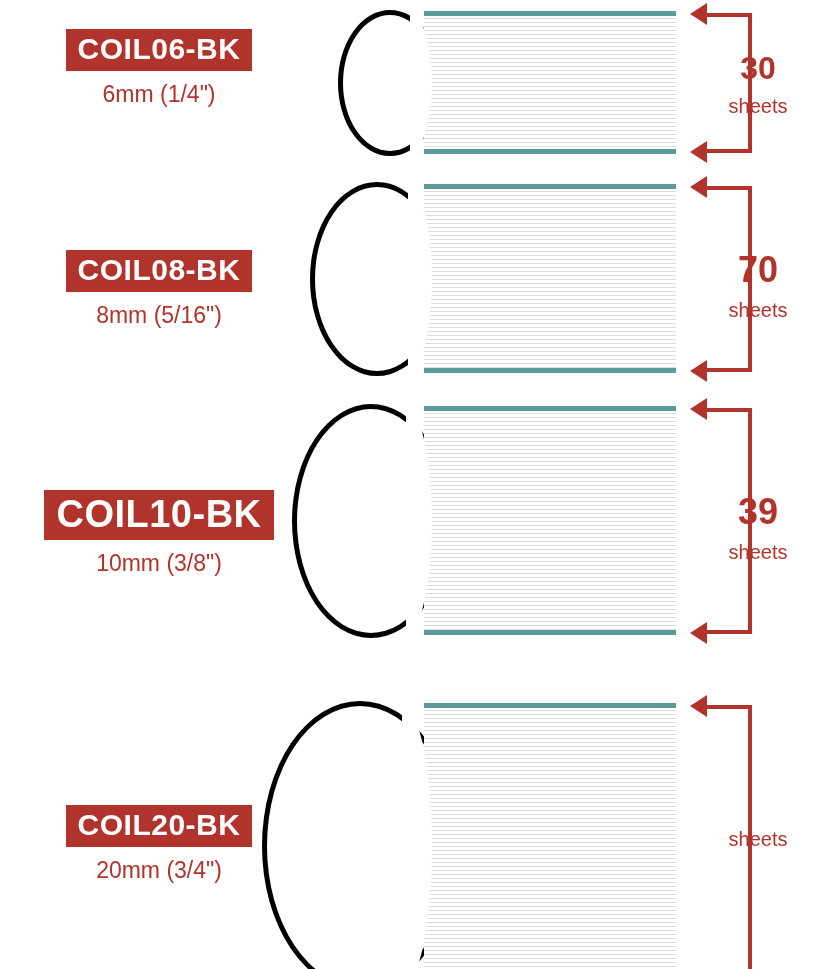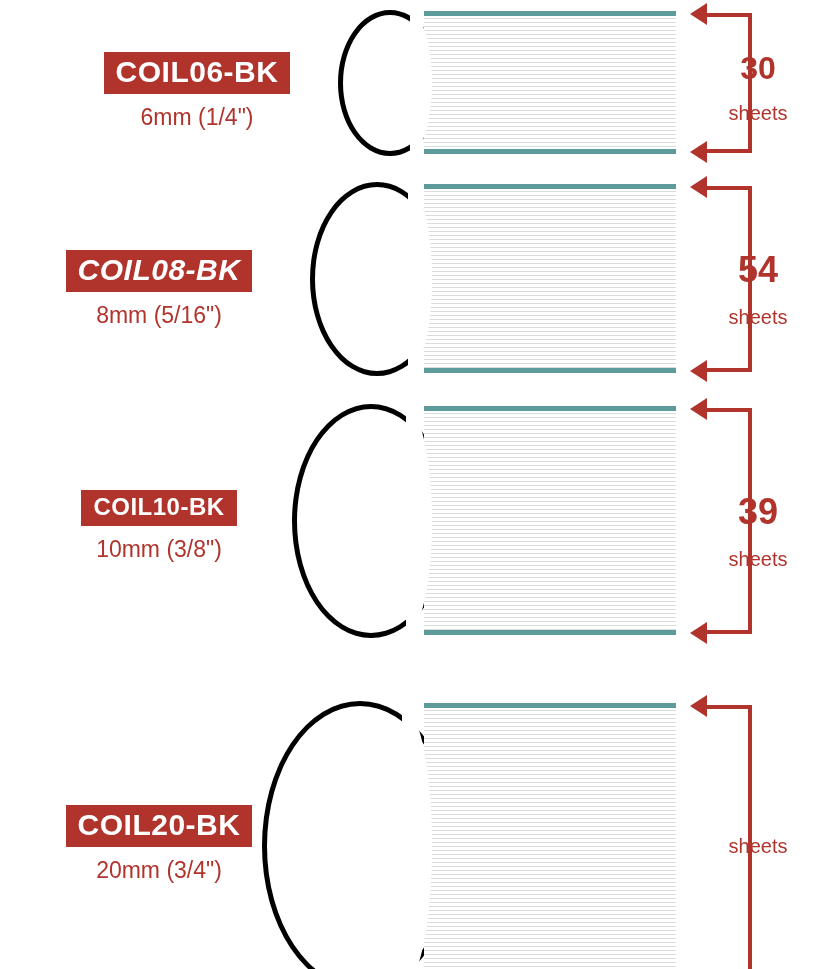--- a/index.html
+++ b/index.html
@@ -109,31 +109,31 @@
     color: #b0342c;
   }
   .count .num {
     display: block;
     font-weight: bold;
     line-height: 1;
   }
   .count .unit {
     display: block;
     line-height: 1;
-    margin-top: 19px;
+    margin-top: 12px;
   }
 </style>
 </head>
 <body>
 
 <div class="chart">
 
   <div class="row" style="top:0px;height:170px;">
 
-    <div class="labels" style="top:52px;padding-left:38px;">
+    <div class="labels" style="top:29px;">
       <div class="sku-badge" style="font-size:30px;">COIL06-BK</div>
       <div class="size-text" style="font-size:23px;">6mm (1/4")</div>
     </div>
 
     <div class="ring" style="left:338px;top:10px;width:104px;height:146px;"></div>
     <div class="ring-mask" style="left:424px;top:14px;width:40px;height:138px;"></div>
 
     <div class="stack" style="left:424px;top:13px;width:252px;height:140px;"></div>
     <div class="stack-curve" style="left:410px;top:13px;width:22px;height:140px;"></div>
     <div class="stack-edge" style="left:424px;top:11px;width:252px;"></div>
@@ -145,46 +145,46 @@
 
     <div class="count" style="top:52px;">
       <span class="num" style="font-size:32px;">30</span>
       <span class="unit" style="font-size:20px;">sheets</span>
     </div>
   </div>
 
   <div class="row" style="top:170px;height:220px;">
 
     <div class="labels" style="top:80px;">
-      <div class="sku-badge" style="font-size:30px;font-style:italic;">COIL08-BK</div>
+      <div class="sku-badge" style="font-size:30px;">COIL08-BK</div>
       <div class="size-text" style="font-size:23px;">8mm (5/16")</div>
     </div>
 
     <div class="ring" style="left:310px;top:12px;width:134px;height:194px;"></div>
     <div class="ring-mask" style="left:424px;top:16px;width:40px;height:186px;"></div>
 
     <div class="stack" style="left:424px;top:16px;width:252px;height:186px;"></div>
     <div class="stack-curve" style="left:408px;top:16px;width:24px;height:186px;"></div>
     <div class="stack-edge" style="left:424px;top:14px;width:252px;"></div>
     <div class="stack-edge" style="left:424px;top:198px;width:252px;"></div>
 
     <div class="bracket" style="left:696px;top:16px;height:186px;"></div>
     <div class="arrow" style="left:690px;top:6px;"></div>
     <div class="arrow" style="left:690px;top:190px;"></div>
 
     <div class="count" style="top:82px;">
-      <span class="num" style="font-size:36px;">54</span>
+      <span class="num" style="font-size:36px;">70</span>
       <span class="unit" style="font-size:20px;">sheets</span>
     </div>
   </div>
 
   <div class="row" style="top:390px;height:265px;">
 
     <div class="labels" style="top:100px;">
-      <div class="sku-badge" style="font-size:24px;">COIL10-BK</div>
+      <div class="sku-badge" style="font-size:38px;">COIL10-BK</div>
       <div class="size-text" style="font-size:23px;">10mm (3/8")</div>
     </div>
 
     <div class="ring" style="left:292px;top:14px;width:158px;height:234px;"></div>
     <div class="ring-mask" style="left:424px;top:18px;width:42px;height:226px;"></div>
 
     <div class="stack" style="left:424px;top:18px;width:252px;height:226px;"></div>
     <div class="stack-curve" style="left:406px;top:18px;width:26px;height:226px;"></div>
     <div class="stack-edge" style="left:424px;top:16px;width:252px;"></div>
     <div class="stack-edge" style="left:424px;top:240px;width:252px;"></div>

